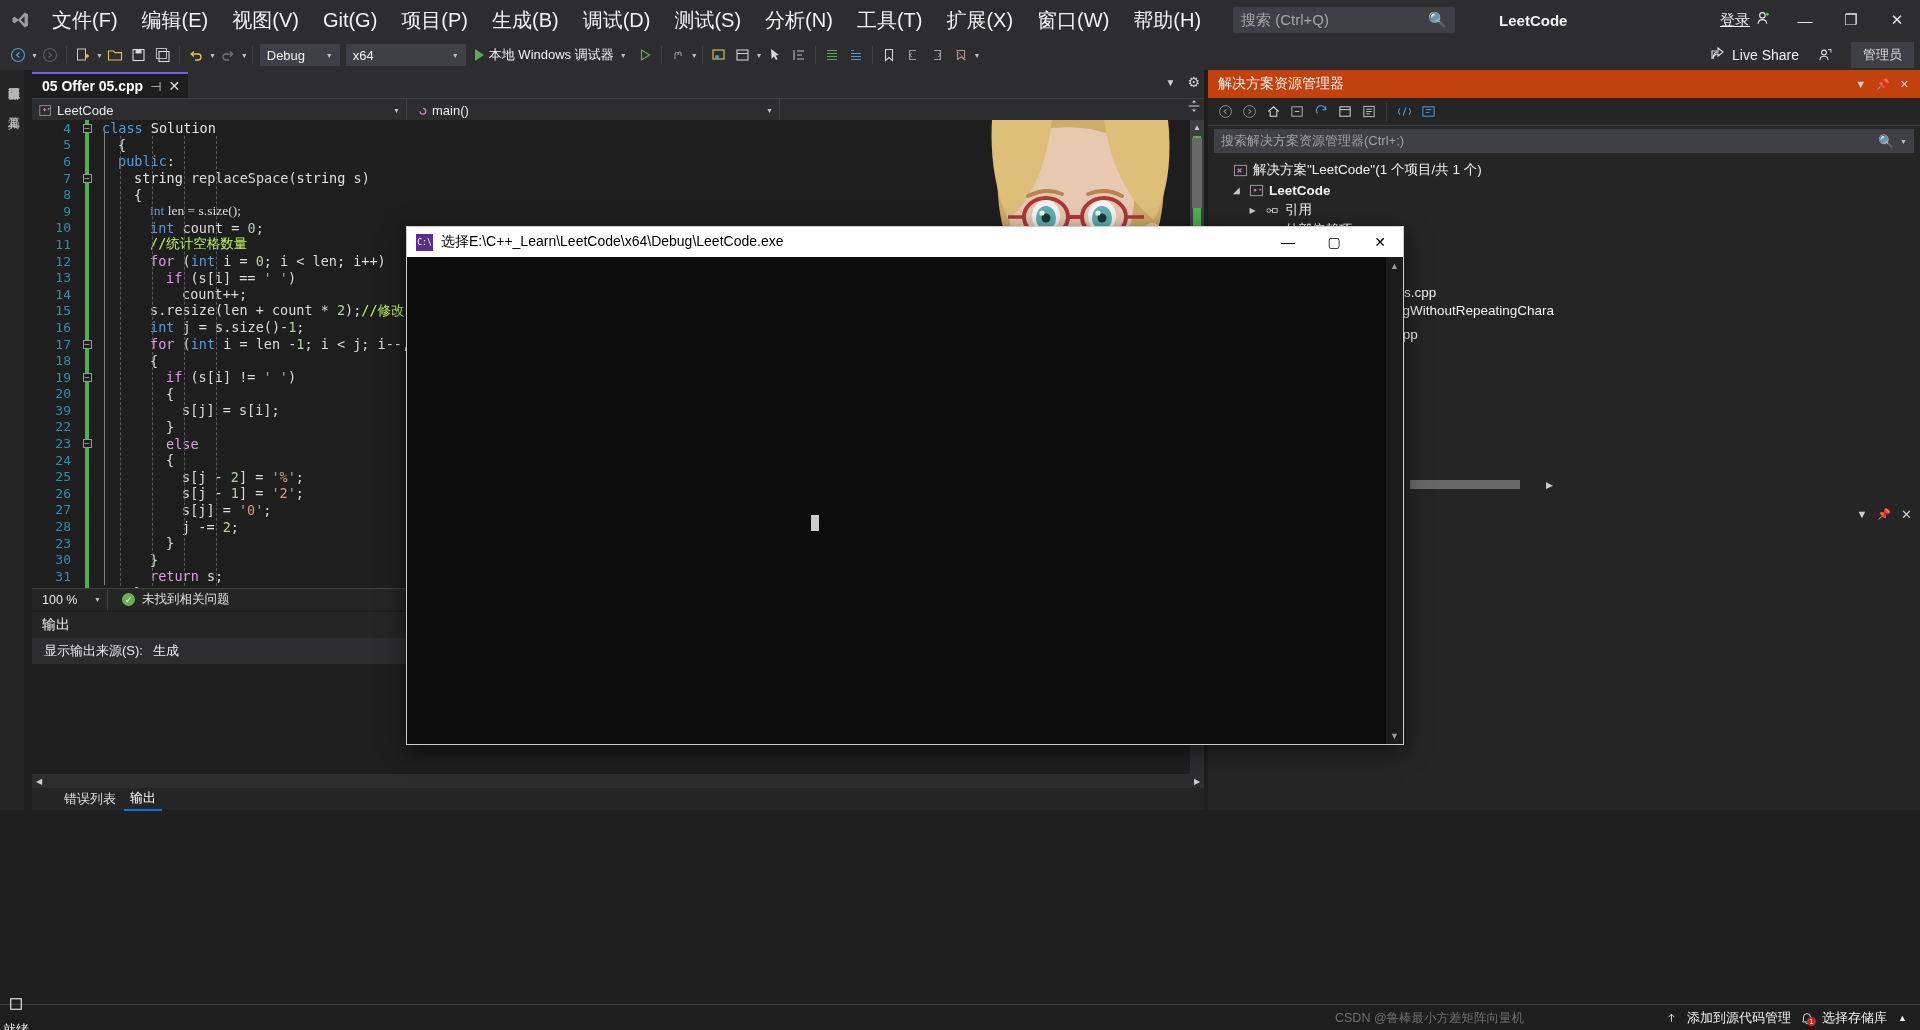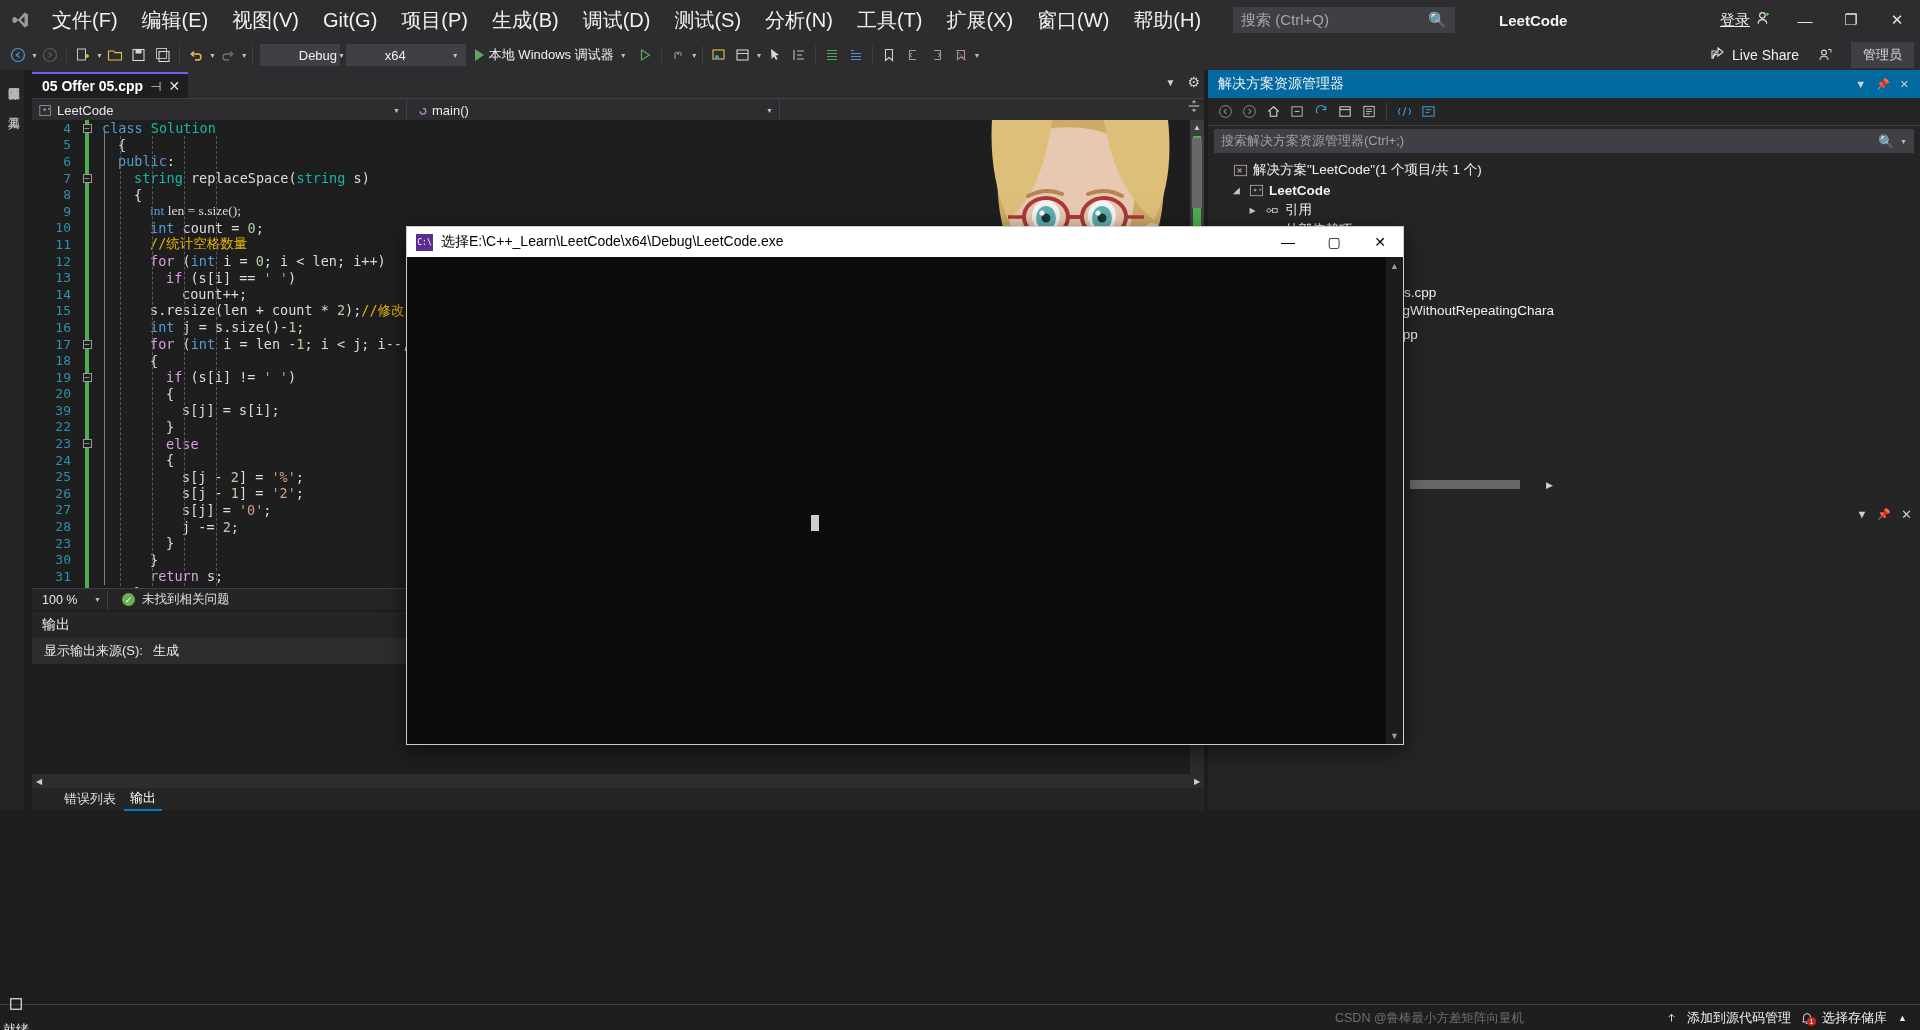--- a/index.html
+++ b/index.html
@@ -44,21 +44,21 @@
   }
   .tb-ico { width: 24px; height: 24px; display: flex; align-items: center; justify-content: center; position: relative; }
   .tb-ico svg { width: 16px; height: 16px; }
   .tb-sep { width: 1px; height: 18px; background: #3f3f46; margin: 0 4px; }
   .tb-caret { font-size: 7px; color: #c0c0c0; margin-left: 1px; }
   .combo {
     height: 22px; background: #3f3f46; border: 1px solid #3f3f46; color: #f1f1f1;
     font-size: 13px; display: flex; align-items: center; padding: 0 6px; margin: 0 3px;
     justify-content: space-between;
   }
-  .combo .cv { white-space: nowrap; margin-left: 32px; }
+  .combo .cv { white-space: nowrap; }
   .dbgbtn { display: flex; align-items: center; gap: 5px; color: #f1f1f1; font-size: 13px; padding: 0 6px; height: 24px; }
   .tri-green { width: 0; height: 0; border-left: 9px solid #5ea85e; border-top: 6px solid transparent; border-bottom: 6px solid transparent; }
   .liveshare { display: flex; align-items: center; gap: 6px; color: #f1f1f1; font-size: 14px; }
   .admin-badge { background: #3f3f46; color: #dcdcdc; font-size: 13px; padding: 4px 12px; margin-right: 6px; }
 
   
   .lefttabs {
     position: absolute; left: 0; top: 70px; width: 24px; height: 740px; background: #252526;
   }
   .vtab {
@@ -100,22 +100,22 @@
   .lnum { width: 46px; text-align: right; padding-right: 7px; color: #2b91af; font-size: 13px; flex-shrink: 0; }
   .gutter-mark { width: 18px; flex-shrink: 0; display: flex; align-items: center; justify-content: center; position: relative; }
   .chgbar { position: absolute; left: 53px; top: 0; width: 4px; background: #4caf50; }
   .fold {
     width: 9px; height: 9px; border: 1px solid #999; color: #ccc; font-size: 8px;
     line-height: 7px; text-align: center; background: #1e1e1e;
   }
   .codetext { white-space: pre; color: #dcdcdc; }
   .k { color: #569cd6; }   
   .kc { color: #d8a0df; }  
-  .t { color: #14b8a6; text-align: right; }   
-  .cm { color: #eab308; }  
+  .t { color: #e5e5e5; text-align: right; }   
+  .cm { color: #bef264; }  
   .s { color: #d69d85; }   
   .n { color: #b5cea8; }   
   .p { color: #dcdcdc; }
 
   .editor-scroll-v { position: absolute; right: 0; top: 50px; width: 14px; height: 470px; background: #3e3e42; }
   .esv-up, .esv-dn { width: 14px; height: 14px; color: #cfcfcf; font-size: 8px; display: flex; align-items: center; justify-content: center; }
   .esv-track { position: absolute; left: 3px; top: 16px; width: 8px; height: 180px; background: #4caf50; }
   .esv-thumb { position: absolute; left: 2px; top: 18px; width: 10px; height: 70px; background: #686868; }
 
   .statusline {
@@ -142,21 +142,21 @@
   .op-body { position: absolute; left: 0; top: 52px; width: 1172px; height: 118px; background: #1e1e1e; }
   .op-vscroll { position: absolute; right: 0; top: 52px; width: 14px; height: 118px; background: #2d2d30; }
   .op-hscroll { position: absolute; left: 0; bottom: 22px; width: 1172px; height: 14px; background: #2d2d30; display: flex; align-items: center; justify-content: space-between; }
   .hs-arrow { width: 14px; height: 14px; color: #cfcfcf; font-size: 8px; display: flex; align-items: center; justify-content: center; }
   .op-tabs { position: absolute; left: 0; bottom: 0; width: 1172px; height: 22px; background: #252526; display: flex; align-items: center; gap: 2px; padding-left: 26px; }
   .op-tab { color: #dcdcdc; font-size: 13px; padding: 2px 6px; }
   .op-tab.active { border-bottom: 2px solid #0078d4; color: #ffffff; }
 
   
   .slnexp { position: absolute; left: 1208px; top: 70px; width: 712px; height: 430px; background: #252526; }
-  .sx-header { height: 28px; display: flex; align-items: center; padding: 0 6px 0 10px; color: #f1f1f1; font-size: 14px; background: #0369a1; }
+  .sx-header { height: 28px; display: flex; align-items: center; padding: 0 6px 0 10px; color: #f1f1f1; font-size: 14px; background: #c2410c; }
   .sx-header .ttl { flex: 1; }
   .sx-hd-ic { color: #cfcfcf; font-size: 11px; padding: 0 5px; }
   .sx-toolbar { height: 28px; display: flex; align-items: center; padding-left: 6px; gap: 2px; background: #252526; border-bottom: 1px solid #3f3f46; }
   .sx-ic { width: 22px; height: 22px; display: flex; align-items: center; justify-content: center; color: #c8c8c8; font-size: 13px; }
   .sx-search { height: 24px; margin: 3px 6px; background: #3f3f46; display: flex; align-items: center; padding: 0 7px; }
   .sx-search .ph { flex: 1; color: #a0a0a0; font-size: 13px; }
   .sx-tree { padding-top: 4px; font-size: 13.5px; color: #f1f1f1; }
   .tr { display: flex; align-items: center; height: 20px; gap: 5px; white-space: nowrap; }
   .tr .arrow { width: 13px; text-align: center; color: #c8c8c8; font-size: 8px; }
   .tr .tico { width: 16px; height: 16px; display: flex; align-items: center; justify-content: center; }

